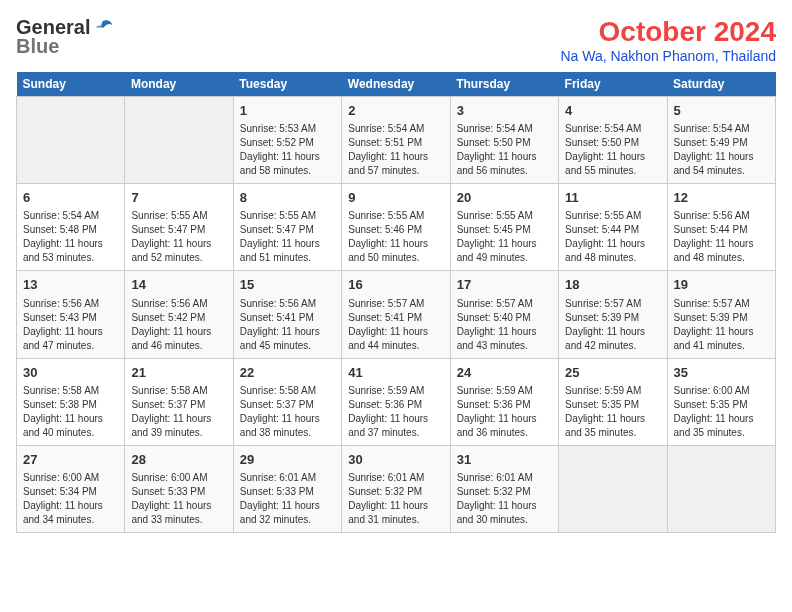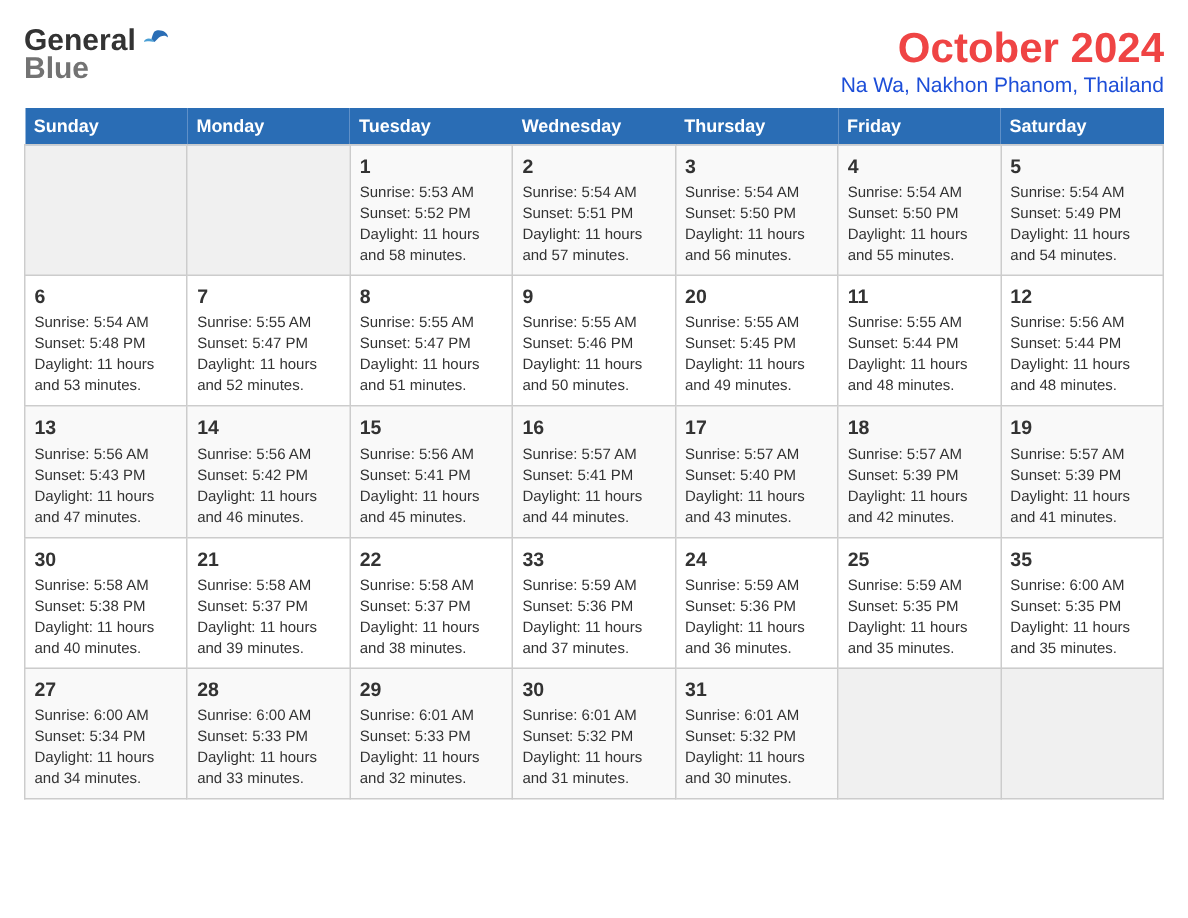--- a/index.html
+++ b/index.html
@@ -199,21 +199,21 @@
         </td>
         <td>
           <span class="day-number">21</span>
           <div class="day-info">Sunrise: 5:58 AM<br>Sunset: 5:37 PM<br>Daylight: 11 hours and 39 minutes.</div>
         </td>
         <td>
           <span class="day-number">22</span>
           <div class="day-info">Sunrise: 5:58 AM<br>Sunset: 5:37 PM<br>Daylight: 11 hours and 38 minutes.</div>
         </td>
         <td>
-          <span class="day-number">33</span>
+          <span class="day-number">41</span>
           <div class="day-info">Sunrise: 5:59 AM<br>Sunset: 5:36 PM<br>Daylight: 11 hours and 37 minutes.</div>
         </td>
         <td>
           <span class="day-number">24</span>
           <div class="day-info">Sunrise: 5:59 AM<br>Sunset: 5:36 PM<br>Daylight: 11 hours and 36 minutes.</div>
         </td>
         <td>
           <span class="day-number">25</span>
           <div class="day-info">Sunrise: 5:59 AM<br>Sunset: 5:35 PM<br>Daylight: 11 hours and 35 minutes.</div>
         </td>

